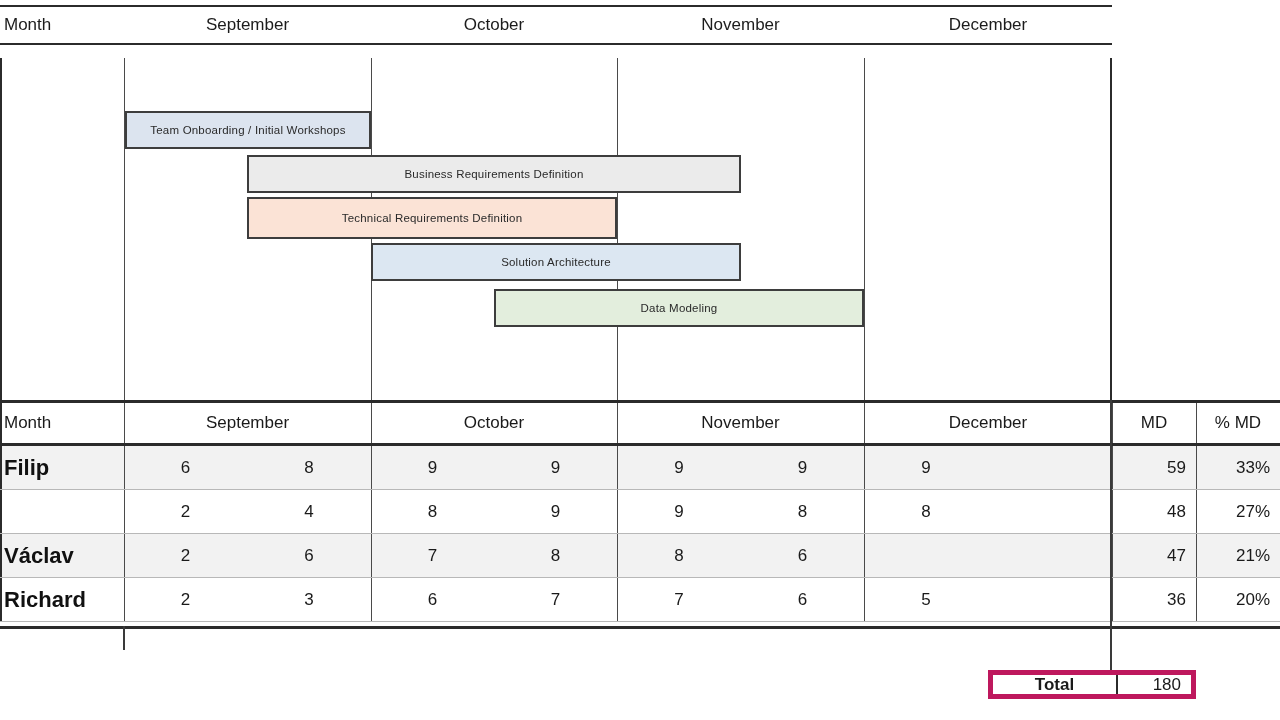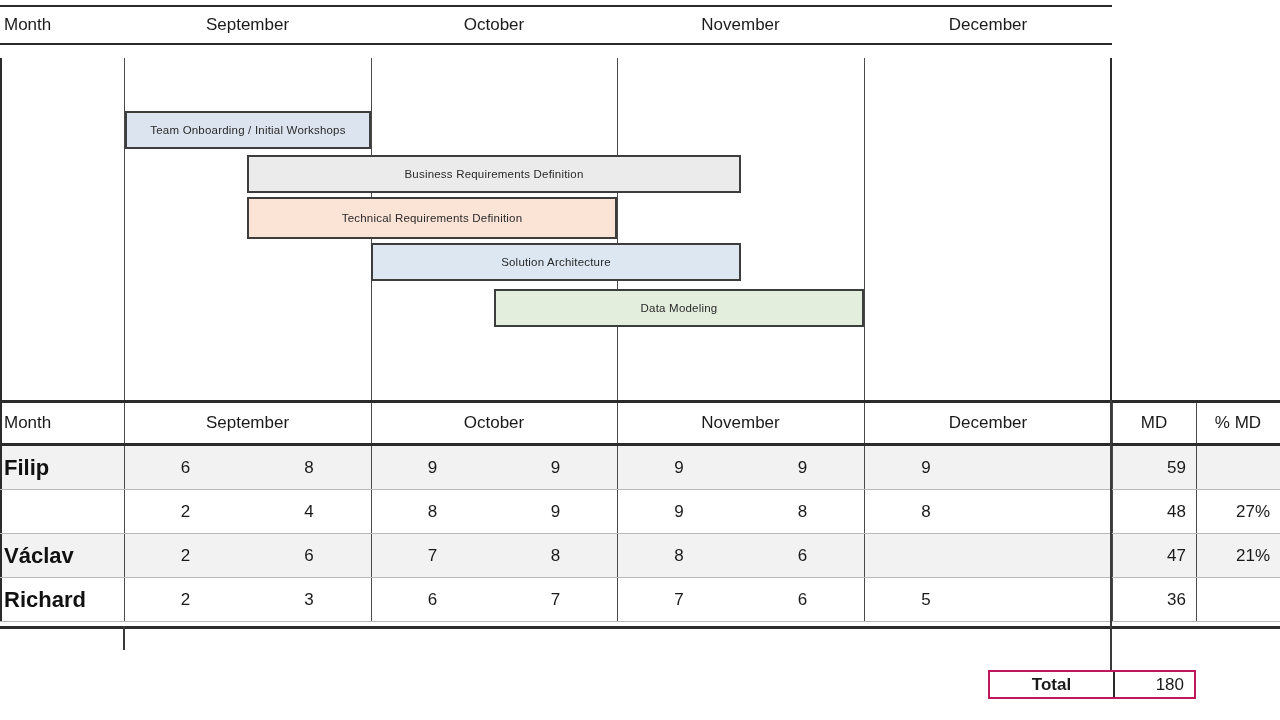--- a/index.html
+++ b/index.html
@@ -114,21 +114,21 @@
     left: 0; top: 226px;
     width: 1280px; height: 3px;
     background: #2b2b2b;
   }
 
   
   .total-box {
     position: absolute;
     left: 988px; top: 670px;
     width: 208px; height: 29px;
-    border: 2px solid #be185d;
+    border: 5px solid #be185d;
     box-sizing: border-box;
     background: #fff;
     padding-left: 47px;
   }
   .total-split {
     position: absolute;
     left: 123px; top: 0; bottom: 0;
     width: 2px; background: #2b2b2b;
   }
   .total-label {
@@ -215,20 +215,21 @@
           <div class="cell l name-cell" style="left:0;width:124px;">Filip</div>
           <div class="cell c num" style="left:124px;width:123px;">6</div>
           <div class="cell c num" style="left:247px;width:124px;">8</div>
           <div class="cell c num" style="left:371px;width:123px;">9</div>
           <div class="cell c num" style="left:494px;width:123px;">9</div>
           <div class="cell c num" style="left:617px;width:124px;">9</div>
           <div class="cell c num" style="left:741px;width:123px;">9</div>
           <div class="cell c num" style="left:864px;width:124px;">9</div>
           <div class="cell c num" style="left:988px;width:124px;"></div>
           <div class="cell r num" style="left:1112px;width:84px;">59</div>
+          <div class="cell r num" style="left:1196px;width:84px;">33%</div>
           <div class="vline outer" style="left:0;"></div>
           <div class="vline" style="left:124px;"></div>
           <div class="vline" style="left:371px;"></div>
           <div class="vline" style="left:617px;"></div>
           <div class="vline" style="left:864px;"></div>
           <div class="vline" style="left:1112px;"></div>
           <div class="vline" style="left:1196px;"></div>
           <div class="trow-sep" style="top:43px;"></div>
         </div>
         <div class="trow" style="top: 90px;">
@@ -276,20 +277,21 @@
           <div class="cell l name-cell" style="left:0;width:124px;">Richard</div>
           <div class="cell c num" style="left:124px;width:123px;">2</div>
           <div class="cell c num" style="left:247px;width:124px;">3</div>
           <div class="cell c num" style="left:371px;width:123px;">6</div>
           <div class="cell c num" style="left:494px;width:123px;">7</div>
           <div class="cell c num" style="left:617px;width:124px;">7</div>
           <div class="cell c num" style="left:741px;width:123px;">6</div>
           <div class="cell c num" style="left:864px;width:124px;">5</div>
           <div class="cell c num" style="left:988px;width:124px;"></div>
           <div class="cell r num" style="left:1112px;width:84px;">36</div>
+          <div class="cell r num" style="left:1196px;width:84px;">20%</div>
           <div class="vline outer" style="left:0;"></div>
           <div class="vline" style="left:124px;"></div>
           <div class="vline" style="left:371px;"></div>
           <div class="vline" style="left:617px;"></div>
           <div class="vline" style="left:864px;"></div>
           <div class="vline" style="left:1112px;"></div>
           <div class="vline" style="left:1196px;"></div>
           <div class="trow-sep" style="top:43px;"></div>
         </div>
       </div>

